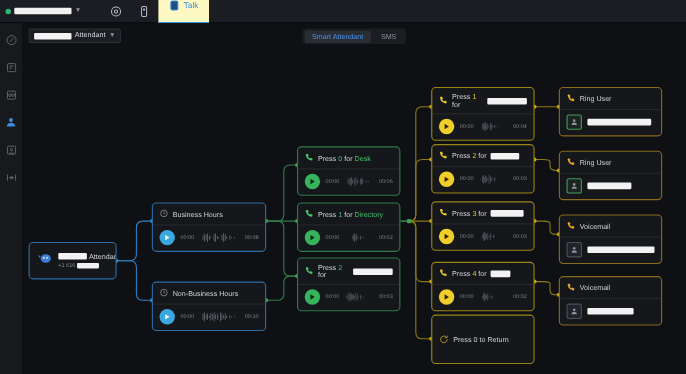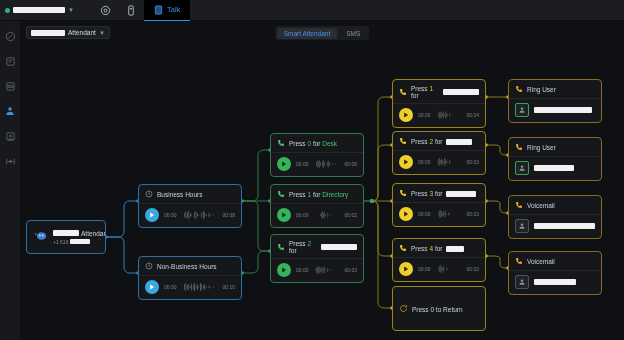--- a/index.html
+++ b/index.html
@@ -22,22 +22,22 @@
     padding: 0 6px 0 5px; height: 21px; min-width: 92px;
   }
   .dot-green { width: 5px; height: 5px; border-radius: 50%; background: #2bb673; flex: none; }
   .redact { background: #f2f2f2; border-radius: 1px; height: 6px; display: inline-block; }
   .redact.r1 { width: 52px; }
   .caret { color: #8a8f98; font-size: 6px; line-height: 1; }
   .tb-icon {
     width: 26px; height: 21px; display: flex; align-items: center; justify-content: center;
   }
   .tb-tab {
-    height: 21px; display: flex; align-items: center; gap: 4px;
-    padding: 0 10px; background: #000000; color: #3b8fe0; font-size: 7.5px;
+    height: 21px; display: flex; gap: 4px;
+    padding: 0 10px; background: #fef9c3; color: #3b8fe0; font-size: 7.5px;
     border-bottom: 1.5px solid #3b8fe0;
   }
   .tb-title {
     position: absolute; left: 0; right: 0; text-align: center;
     color: #9aa0a8; font-size: 8px; pointer-events: none;
   }
 
   
   .rail {
     position: absolute; top: 21px; left: 0; width: 20px; height: 319px;

